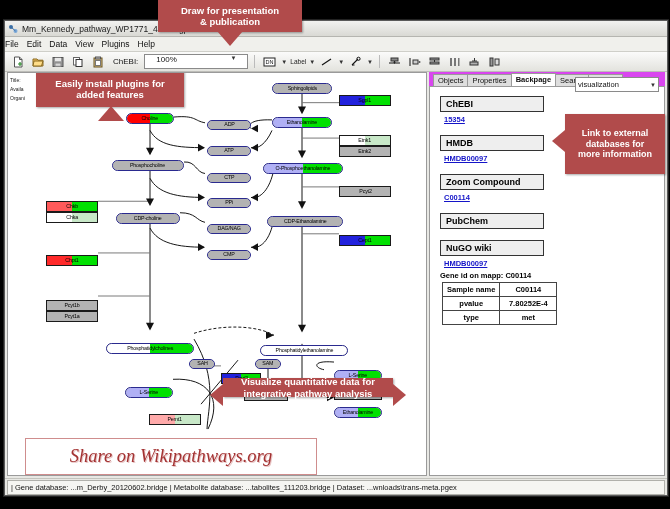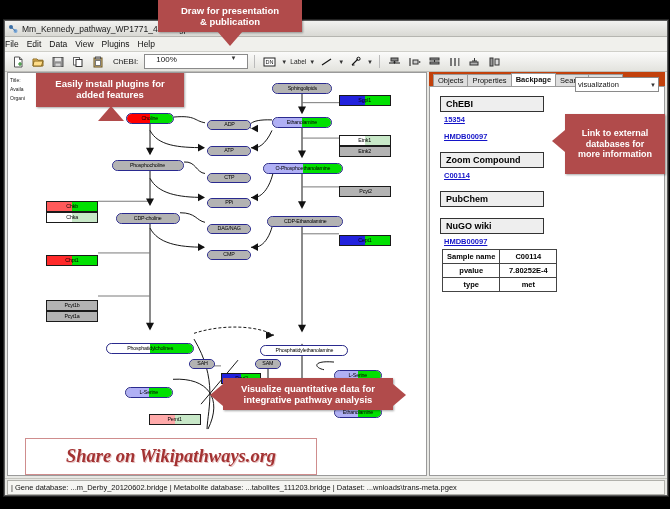--- a/index.html
+++ b/index.html
@@ -32,21 +32,21 @@
   
   .body{position:absolute;left:0;top:49px;right:0;bottom:17px;display:flex;}
   .canvas{position:relative;flex:1 1 auto;background:#fff;border:1px solid #9a9a9a;margin:2px 1px 2px 2px;overflow:hidden;}
   .rightpane{width:236px;flex:0 0 236px;margin:2px 2px 2px 1px;display:flex;flex-direction:column;}
 
   
   .visbox{position:absolute;right:8px;top:56px;width:78px;height:13px;background:#fff;border:1px solid #8a8a8a;display:flex;align-items:center;justify-content:space-between;padding:0 2px;z-index:5;}
   .visbox .zv{font-size:7.5px;color:#111;}
 
   
-  .tabs{display:flex;align-items:flex-end;height:14px;background:#c2410c;padding-left:4px;}
+  .tabs{display:flex;align-items:flex-end;height:14px;background:#d946ef;padding-left:4px;}
   .tab{font-size:7.5px;padding:1px 4px 1px 4px;border:1px solid #9a9a9a;border-bottom:none;background:#dedede;color:#111;margin-right:-1px;}
   .tab.active{background:#fff;font-weight:bold;padding-bottom:2px;}
   .tabpanel{flex:1 1 auto;background:#fff;border:1px solid #9a9a9a;overflow:hidden;position:relative;padding:6px 0 0 10px;}
 
   .bpsec{margin-bottom:3px;}
   .bphdr{display:inline-block;min-width:92px;border:1px solid #333;background:#eeeeee;font-size:9px;font-weight:bold;color:#000;padding:2px 5px;}
   .bplink{font-size:7.5px;color:#1414c8;text-decoration:underline;margin:3px 0 0 4px;display:block;font-weight:bold;}
   .bptext{font-size:7.5px;color:#000;margin:3px 0 0 4px;display:block;font-weight:bold;}
   .exprhdr{font-size:9.5px;font-weight:bold;color:#000;margin:10px 0 8px 0;}
   .genelbl{font-size:7.5px;font-weight:bold;color:#000;margin-bottom:2px;}
@@ -69,21 +69,21 @@
 
   .handle{position:absolute;width:4px;height:4px;background:#ffe400;border:1px solid #000;z-index:9;}
 
   
   .callout{position:absolute;background:#b14b4b;color:#fff;font-weight:bold;text-align:center;font-size:9.5px;line-height:1.18;display:flex;align-items:center;justify-content:center;padding:3px 6px;box-sizing:border-box;z-index:20;box-shadow:1px 1px 2px rgba(0,0,0,.35);}
   .arrow-down{position:absolute;width:0;height:0;border-left:13px solid transparent;border-right:13px solid transparent;border-top:15px solid #b14b4b;z-index:20;}
   .arrow-up{position:absolute;width:0;height:0;border-left:13px solid transparent;border-right:13px solid transparent;border-bottom:15px solid #b14b4b;z-index:20;}
   .arrow-left{position:absolute;width:0;height:0;border-top:11px solid transparent;border-bottom:11px solid transparent;border-right:13px solid #b14b4b;z-index:20;}
   .arrow-right{position:absolute;width:0;height:0;border-top:11px solid transparent;border-bottom:11px solid transparent;border-left:13px solid #b14b4b;z-index:20;}
   .shareBox{position:absolute;background:#fff;border:1px solid #cf8d8d;z-index:21;display:flex;align-items:center;justify-content:center;}
-  .shareBox span{font-family:"Liberation Serif",serif;font-style:italic;font-weight:bold;font-size:18.5px;color:#a33232;text-shadow:1px 1px 0 #e8c4c4;}
+  .shareBox span{font-family:"Liberation Serif",serif;font-style:italic;font-weight:normal;font-size:18.5px;color:#a33232;text-shadow:1px 1px 0 #e8c4c4;}
 </style>
 </head>
 <body>
 
 <div id="root">
 
   <div class="win">
 
     <div class="titlebar">
       <span class="tb-ico">
@@ -480,21 +480,21 @@
               <span class="nlabel">Ptdss2</span>
             </div>
           </div>
 
         <div class="callout" style="left:28px;top:-2px;width:148px;height:36px;">
           <span style="white-space:pre-line">Easily install plugins for
 added features</span>
         </div>
         <div class="arrow-up" style="left:90px;top:33px;"></div>
 
-        <div class="callout" style="left:215px;top:305px;width:170px;height:32px;">
+        <div class="callout" style="left:215px;top:305px;width:170px;height:19px;">
           <span style="white-space:pre-line">Visualize quantitative data  for
 integrative pathway analysis</span>
         </div>
         <div class="arrow-left" style="left:202px;top:311px;"></div>
         <div class="arrow-right" style="left:385px;top:311px;"></div>
 
         <div class="shareBox" style="left:17px;top:365px;width:290px;height:35px;">
           <span>Share on Wikipathways.org</span>
         </div>
       </div>
@@ -508,38 +508,40 @@
           <div class="tab">Legend</div>
         </div>
         <div class="tabpanel">
 
           <div class="bpsec">
             <div class="bphdr">ChEBI</div>
             <a class="bplink">15354</a>
           </div>
 
           <div class="bpsec" style="margin-top:8px">
+            <div class="bphdr">HMDB</div>
             <a class="bplink">HMDB00097</a>
           </div>
 
           <div class="bpsec" style="margin-top:8px">
             <div class="bphdr">Zoom Compound</div>
             <a class="bplink">C00114</a>
           </div>
 
           <div class="bpsec" style="margin-top:8px">
             <div class="bphdr">PubChem</div>
           </div>
 
           <div class="bpsec" style="margin-top:8px">
             <div class="bphdr">NuGO wiki</div>
             <a class="bplink">HMDB00097</a>
           </div>
 
 
+          <div class="genelbl">Gene id on mapp: C00114</div>
 
           <table class="expr">
             <tbody>
                 <tr>
               <td>Sample name</td>
               <td>C00114</td>
             </tr>
             <tr>
               <td>pvalue</td>
               <td>7.80252E-4</td>

